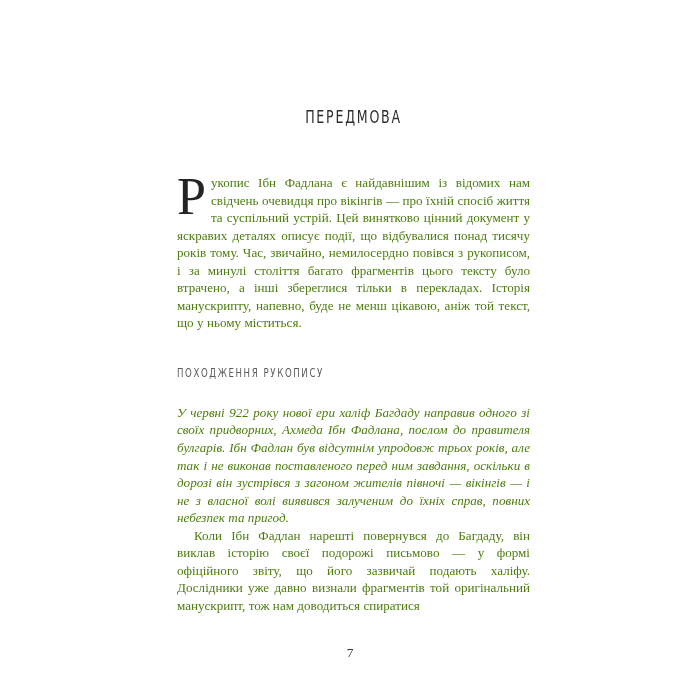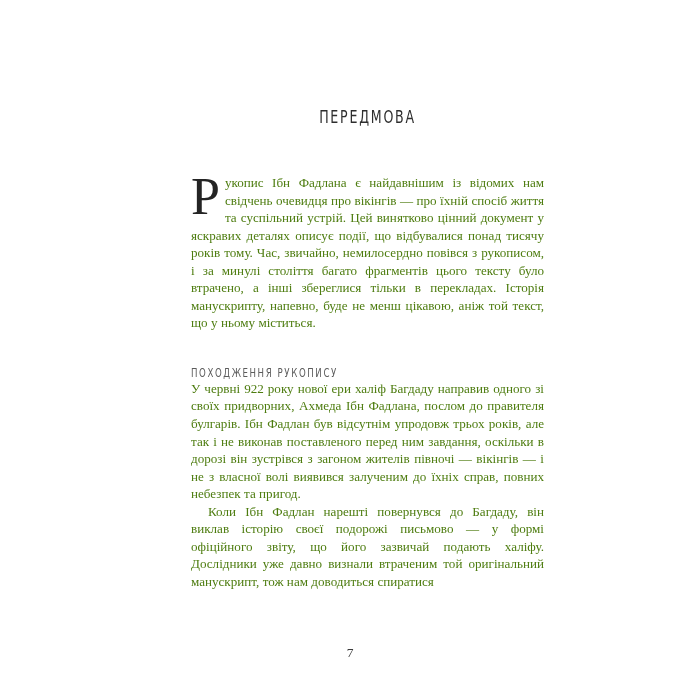--- a/index.html
+++ b/index.html
@@ -20,21 +20,21 @@
     position: relative;
     width: 700px;
     height: 700px;
     background: #ffffff;
     box-sizing: border-box;
   }
 
   
   .text-column {
     position: absolute;
-    left: 191px;
+    left: 177px;
     top: 0;
     width: 353px;
   }
 
   
   .chapter-title {
     margin: 0;
     padding-top: 107px;
     text-align: center;
     font-family: "DejaVu Sans Condensed", "Liberation Sans Narrow",
@@ -87,20 +87,22 @@
     font-weight: 400;
     letter-spacing: 1.9px;
     color: #5c5c5c;
     text-transform: uppercase;
     transform: scaleX(0.84);
     transform-origin: left top;
     white-space: nowrap;
   }
 
   .after-heading {
+    margin-top: 24px;
+    font-style: italic;
   }
 
   
   .indent-para {
     margin-top: 0;
     text-indent: 17px;
   }
 
   
   .folio {
@@ -122,19 +124,19 @@
   <div class="text-column">
 
     <h1 class="chapter-title">ПЕРЕДМОВА</h1>
 
     <p class="body-text opening-para">Рукопис Ібн Фадлана є найдавнішим із відомих нам свідчень очевидця про вікінгів — про їхній спосіб життя та суспільний устрій. Цей винятково цінний документ у яскравих деталях описує події, що відбувалися понад тисячу років тому. Час, звичайно, немилосердно повівся з рукописом, і за минулі століття багато фрагментів цього тексту було втрачено, а інші збереглися тільки в перекладах. Історія манускрипту, напевно, буде не менш цікавою, аніж той текст, що у ньому міститься.</p>
 
     <h2 class="section-heading">ПОХОДЖЕННЯ РУКОПИСУ</h2>
 
     <p class="body-text after-heading">У червні 922 року нової ери халіф Багдаду направив одного зі своїх придворних, Ахмеда Ібн Фадлана, послом до правителя булгарів. Ібн Фадлан був відсутнім упродовж трьох років, але так і не виконав поставленого перед ним завдання, оскільки в дорозі він зустрівся з загоном жителів півночі — вікінгів — і не з власної волі виявився залученим до їхніх справ, повних небезпек та пригод.</p>
 
-    <p class="body-text indent-para">Коли Ібн Фадлан нарешті повернувся до Багдаду, він виклав історію своєї подорожі письмово — у формі офіційного звіту, що його зазвичай подають халіфу. Дослідники уже давно визнали втраченим той оригінальний манускрипт, тож нам доводиться спиратися</p>
+    <p class="body-text indent-para">Коли Ібн Фадлан нарешті повернувся до Багдаду, він виклав історію своєї подорожі письмово — у формі офіційного звіту, що його зазвичай подають халіфу. Дослідники уже давно визнали фрагментів той оригінальний манускрипт, тож нам доводиться спиратися</p>
 
   </div>
 
   <div class="folio">7</div>
 
 </div>
 
 </body></html>

